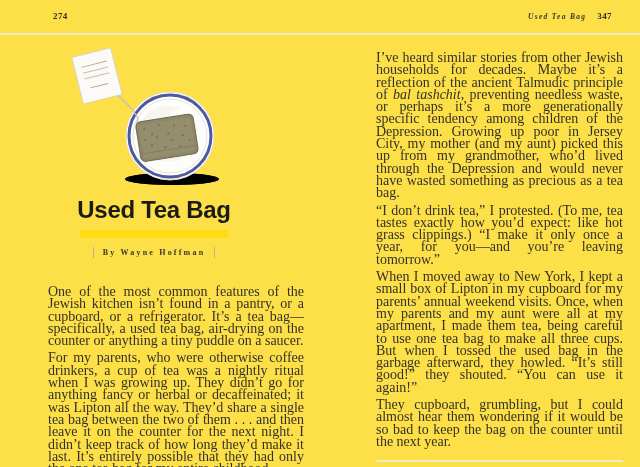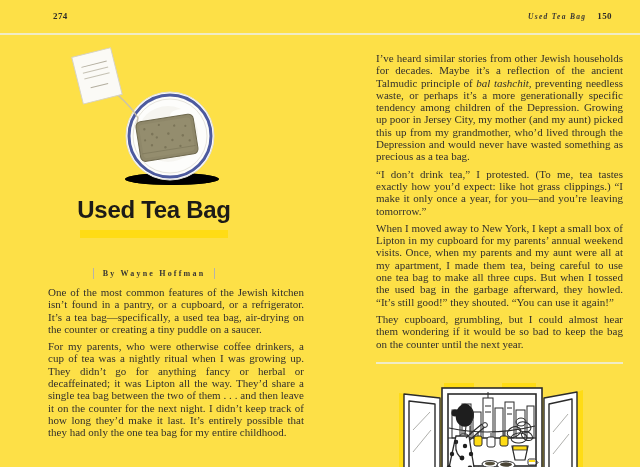--- a/index.html
+++ b/index.html
@@ -14,46 +14,46 @@
   .running-title{font-style:italic;font-weight:bold;font-size:7.5px;letter-spacing:1.3px;color:#3a3733;}
   .header-rule{position:absolute;top:33px;left:0;width:640px;height:2px;background:#f0ecc6;}
   
   .photo-wrap{position:absolute;left:58px;top:40px;width:220px;height:150px;}
   .title-block{position:absolute;left:48px;top:197px;width:212px;text-align:center;}
   .article-title{
     font-family:"Liberation Sans",sans-serif;font-weight:700;font-size:24px;
     letter-spacing:-.3px;color:#1d1b18;line-height:26px;margin:0;
   }
   .title-bar{width:148px;height:8px;background:#ffdc15;margin:7px auto 0 auto;}
-  .byline{margin-top:24px;}
+  .byline{margin-top:3px;}
   .byline span{
     display:inline-block;font-weight:bold;font-size:8px;letter-spacing:2.2px;
     color:#3a3733;padding:1px 9px;border-left:1px solid #b7b3aa;border-right:1px solid #b7b3aa;
   }
   .body-col p{
-    margin:0 0 5px 0;font-size:11px;line-height:12.3px;text-align:justify;
+    margin:0 0 5px 0;font-size:14px;line-height:12.3px;text-align:justify;
     color:#33302c;
   }
   .body-left{position:absolute;left:48px;top:286px;width:256px;}
   
   .body-right{position:absolute;left:376px;top:52px;width:247px;}
   .section-rule{width:100%;height:2px;background:#f0ecc6;margin-top:12px;}
   .illo-wrap{width:228px;height:148px;margin:16px auto 0 auto;}
   em{font-style:italic;}
   svg{display:block;width:100%;height:100%;}
 </style>
 </head>
 <body>
 
 <div class="spread">
 
   <div class="folio folio-left">274</div>
   <div class="header-right">
     <span class="running-title">Used Tea Bag</span>
-    <span class="folio" style="position:static;">150</span>
+    <span class="folio" style="position:static;">347</span>
   </div>
   <div class="header-rule"></div>
 
   <div>
 
     <div class="photo-wrap">
       <svg viewBox="0 0 220 150">
         <ellipse cx="114" cy="139" rx="47" ry="6" fill="#ececе8"></ellipse>
         <ellipse cx="114" cy="139" rx="47" ry="6" fill="#ececе8"></ellipse>
         <g>
@@ -97,21 +97,21 @@
 
     <div class="title-block">
       <h1 class="article-title">Used Tea Bag</h1>
       <div class="title-bar"></div>
       <div class="byline">
         <span>By Wayne Hoffman</span>
       </div>
     </div>
 
     <div class="body-col body-left">
-      <p>One of the most common features of the Jewish kitchen isn’t found in a pantry, or a cupboard, or a refrigerator. It’s a tea bag—specifically, a used tea bag, air-drying on the counter or creating a tiny puddle on a saucer.</p>
+      <p>One of the most common features of the Jewish kitchen isn’t found in a pantry, or a cupboard, or a refrigerator. It’s a tea bag—specifically, a used tea bag, air-drying on the counter or anything a tiny puddle on a saucer.</p>
       <p>For my parents, who were otherwise coffee drinkers, a cup of tea was a nightly ritual when I was growing up. They didn’t go for anything fancy or herbal or decaffeinated; it was Lipton all the way. They’d share a single tea bag between the two of them . . . and then leave it on the counter for the next night. I didn’t keep track of how long they’d make it last. It’s entirely possible that they had only the one tea bag for my entire childhood.</p>
     </div>
   </div>
 
   <div class="body-col body-right">
     <p>
       <span>I’ve heard similar stories from other Jewish households for decades. Maybe it’s a reflection of the ancient Talmudic principle of </span><em>bal tashchit</em><span>, preventing needless waste, or perhaps it’s a more generationally specific tendency among children of the Depression. Growing up poor in Jersey City, my mother (and my aunt) picked this up from my grandmother, who’d lived through the Depression and would never have wasted something as precious as a tea bag.</span>
     </p>
     <p>“I don’t drink tea,” I protested. (To me, tea tastes exactly how you’d expect: like hot grass clippings.) “I make it only once a year, for you—and you’re leaving tomorrow.”</p>
     <p>When I moved away to New York, I kept a small box of Lipton in my cupboard for my parents’ annual weekend visits. Once, when my parents and my aunt were all at my apartment, I made them tea, being careful to use one tea bag to make all three cups. But when I tossed the used bag in the garbage afterward, they howled. “It’s still good!” they shouted. “You can use it again!”</p>

